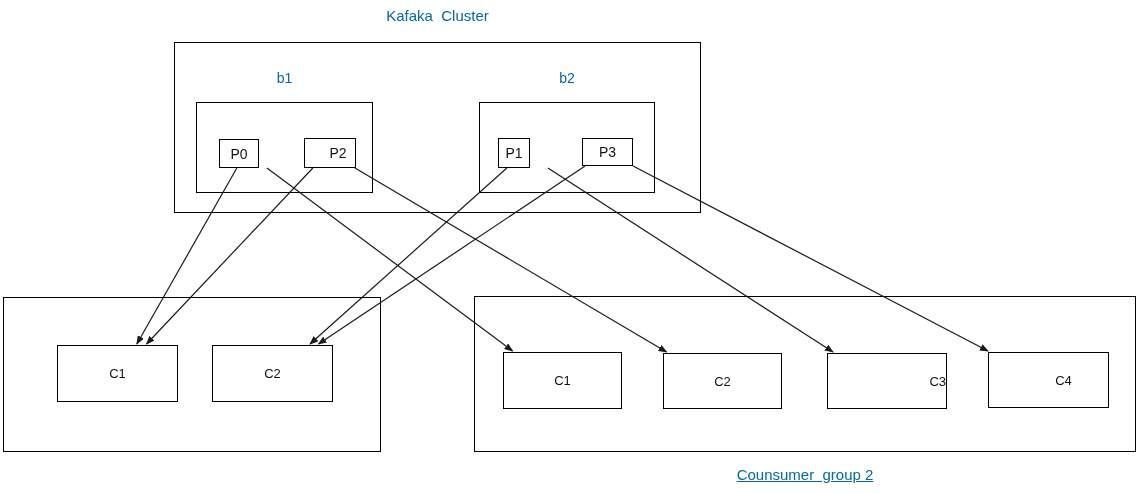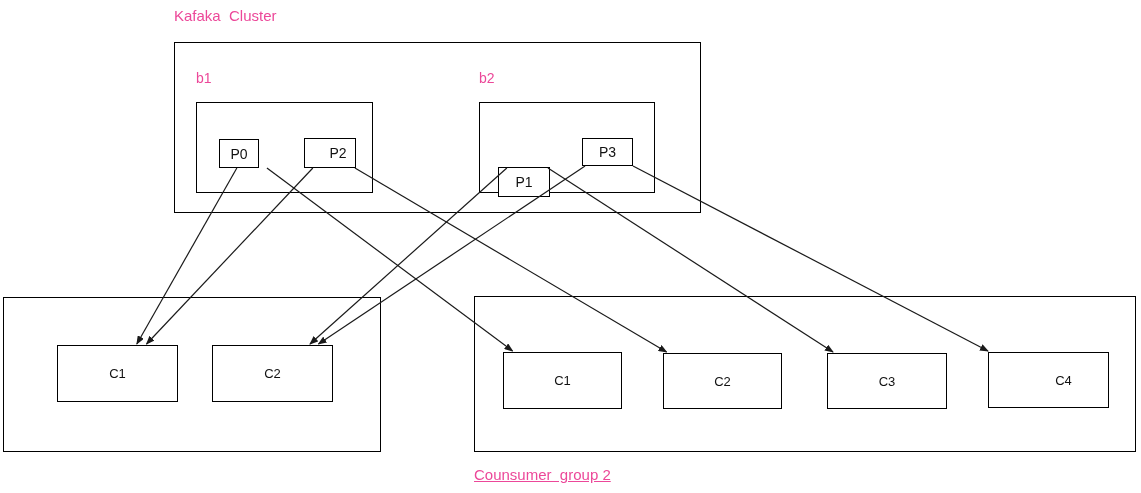--- a/index.html
+++ b/index.html
@@ -16,46 +16,47 @@
     border:1px solid #000;
     background:transparent;
     box-sizing:border-box;
   }
   .node{
     display:flex;align-items:center;justify-content:center;
     background:#ffffff;
   }
   .lbl{
     position:absolute;
+    text-align:center;
     white-space:pre;
-    color:#ec4899;
+    color:#0369a1;
   }
   .title-lbl{left:174px;top:7px;width:527px;font-size:15px;}
   .broker-lbl{top:70px;font-size:14px;}
   .group-lbl{top:466px;font-size:15px;}
   .part{font-size:14px;}
   .consumer{font-size:13px;}
 
   
   .cluster-box{left:174px;top:42px;width:527px;height:171px;}
   .b1-box{left:196px;top:102px;width:177px;height:91px;}
   .b2-box{left:479px;top:102px;width:176px;height:91px;}
   .p0{left:219px;top:139px;width:40px;height:29px;}
   .p2{left:304px;top:138px;width:52px;height:30px;padding-left:16px;}
-  .p1{left:498px;top:138px;width:52px;height:30px;margin-top:29px;}
+  .p1{left:498px;top:138px;width:32px;height:30px;}
   .p3{left:582px;top:138px;width:51px;height:28px;align-items:center;}
 
   
   .g1-box{left:3px;top:297px;width:378px;height:155px;}
   .g2-box{left:474px;top:296px;width:662px;height:156px;}
   .g1c1{left:57px;top:345px;width:121px;height:57px;}
   .g1c2{left:212px;top:345px;width:121px;height:57px;}
   .g2c1{left:503px;top:352px;width:119px;height:57px;}
   .g2c2{left:663px;top:353px;width:119px;height:56px;}
-  .g2c3{left:827px;top:353px;width:120px;height:56px;}
+  .g2c3{left:827px;top:353px;width:120px;height:56px;justify-content:flex-end;}
   .g2c4{left:988px;top:352px;width:121px;height:56px;padding-left:30px;}
 
   .b1-lbl{left:196px;width:177px;}
   .b2-lbl{left:479px;width:176px;}
   .g1-lbl{left:3px;width:378px;}
   .g2-lbl{left:474px;width:662px;text-decoration:underline;}
 
   #arrow-layer{position:absolute;left:0;top:0;width:1141px;height:493px;pointer-events:none;}
 </style>
 </head>

